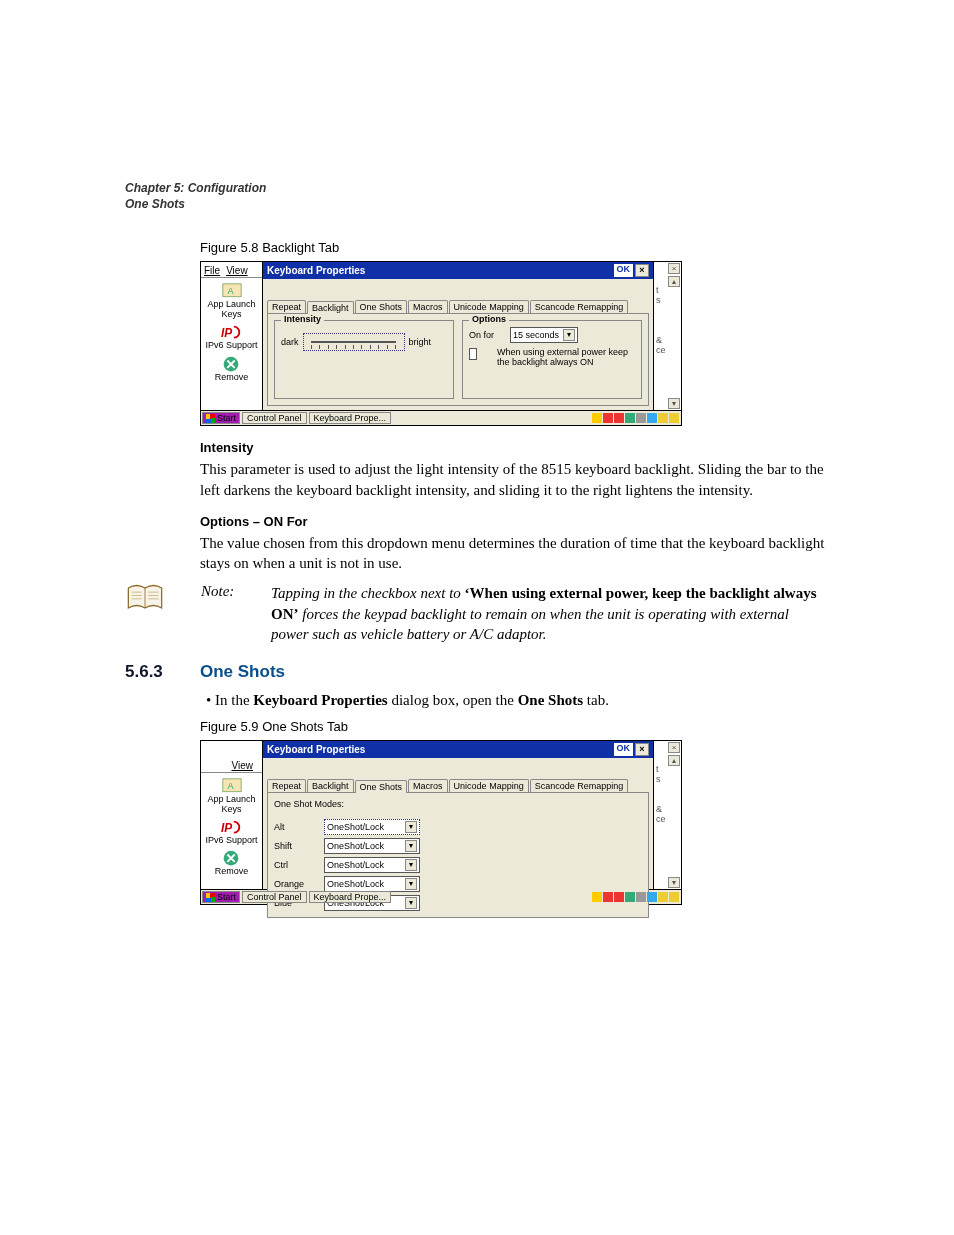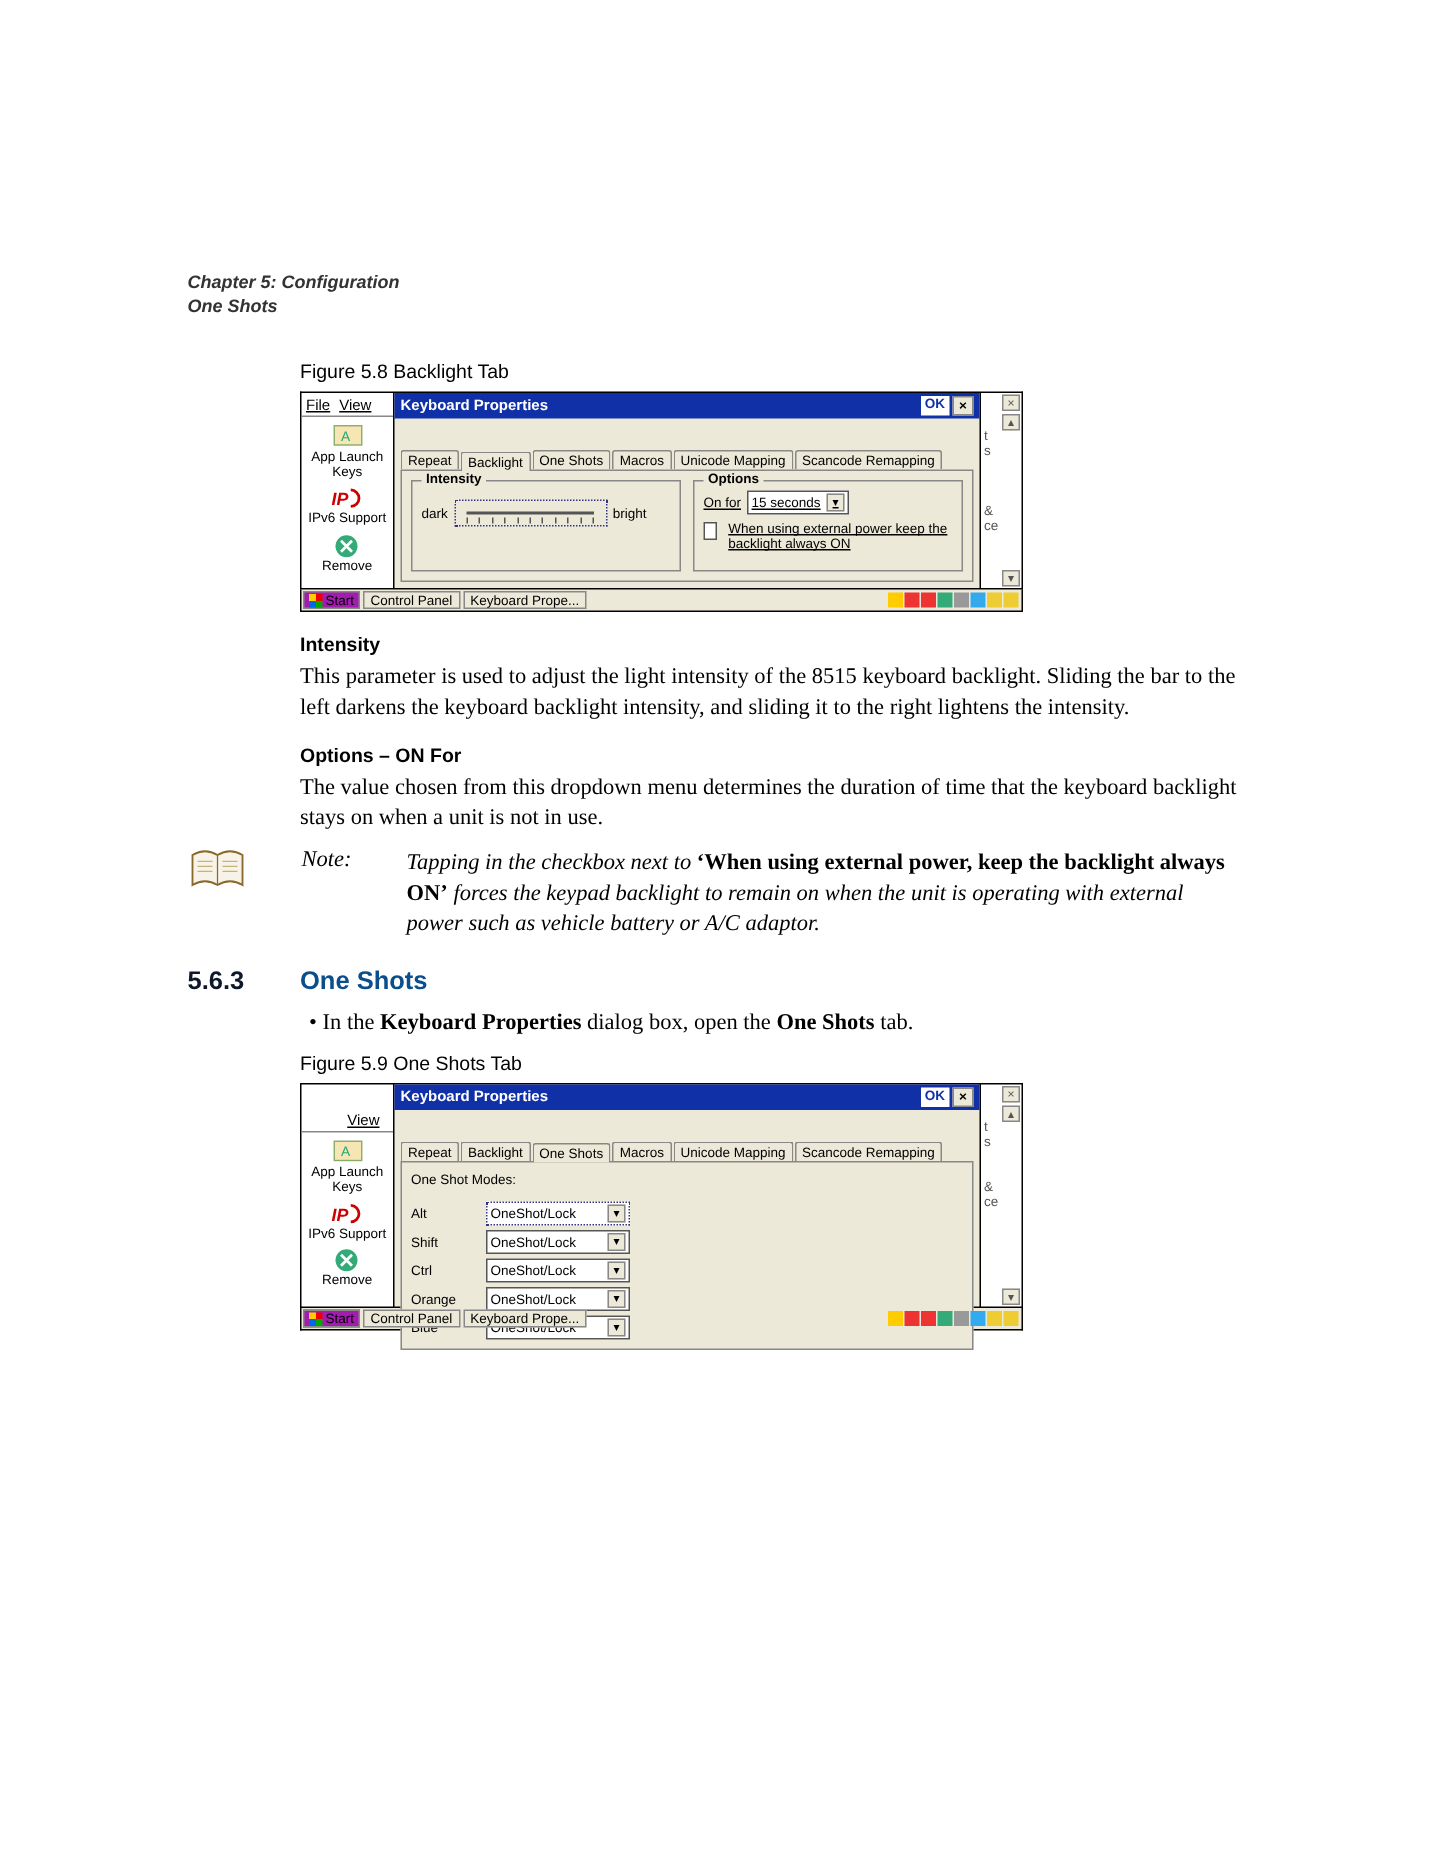--- a/index.html
+++ b/index.html
@@ -112,21 +112,21 @@
     margin: 0 0 14px 75px;
     width: 482px;
     font-family: Tahoma, Geneva, sans-serif;
     font-size: 10px;
     color: #000;
     border: none;
     position: relative;
   }
   .shot-top {
     display: flex;
-    height: 132px;
+    height: 150px;
   }
   .shot-top.tall { height: 150px; }
   .desktop-col {
     width: 62px;
     background: #fff;
     border: 1px solid #000;
     border-right: none;
     box-sizing: border-box;
     display: flex;
     flex-direction: column;
@@ -214,21 +214,21 @@
   .slider {
     width: 100px;
     height: 16px;
     border: 1px dotted #338;
     position: relative;
     display:flex; align-items:center; justify-content:center;
   }
   .slider .track { width:85%; height:2px; background:#555; position:relative; }
   .slider .ticks { position:absolute; bottom:1px; width:85%; display:flex; justify-content:space-between; }
   .slider .ticks i { width:1px; height:4px; background:#555; display:block; }
-  .opt-row { display:flex; align-items:center; gap:4px; margin-bottom:4px;text-decoration:underline; }
+  .opt-row { display:flex; align-items:center; gap:16px; margin-bottom:4px; }
   .combo {
     border: 1px solid #555;
     background: #fff;
     padding: 0 2px;
     display: inline-flex;
     align-items: center;
     gap: 4px;
     height: 14px;
   }
   .combo .arrow { border:1px solid #888; background:#ece9d8; width:10px; text-align:center; font-size:8px; line-height:10px; }

